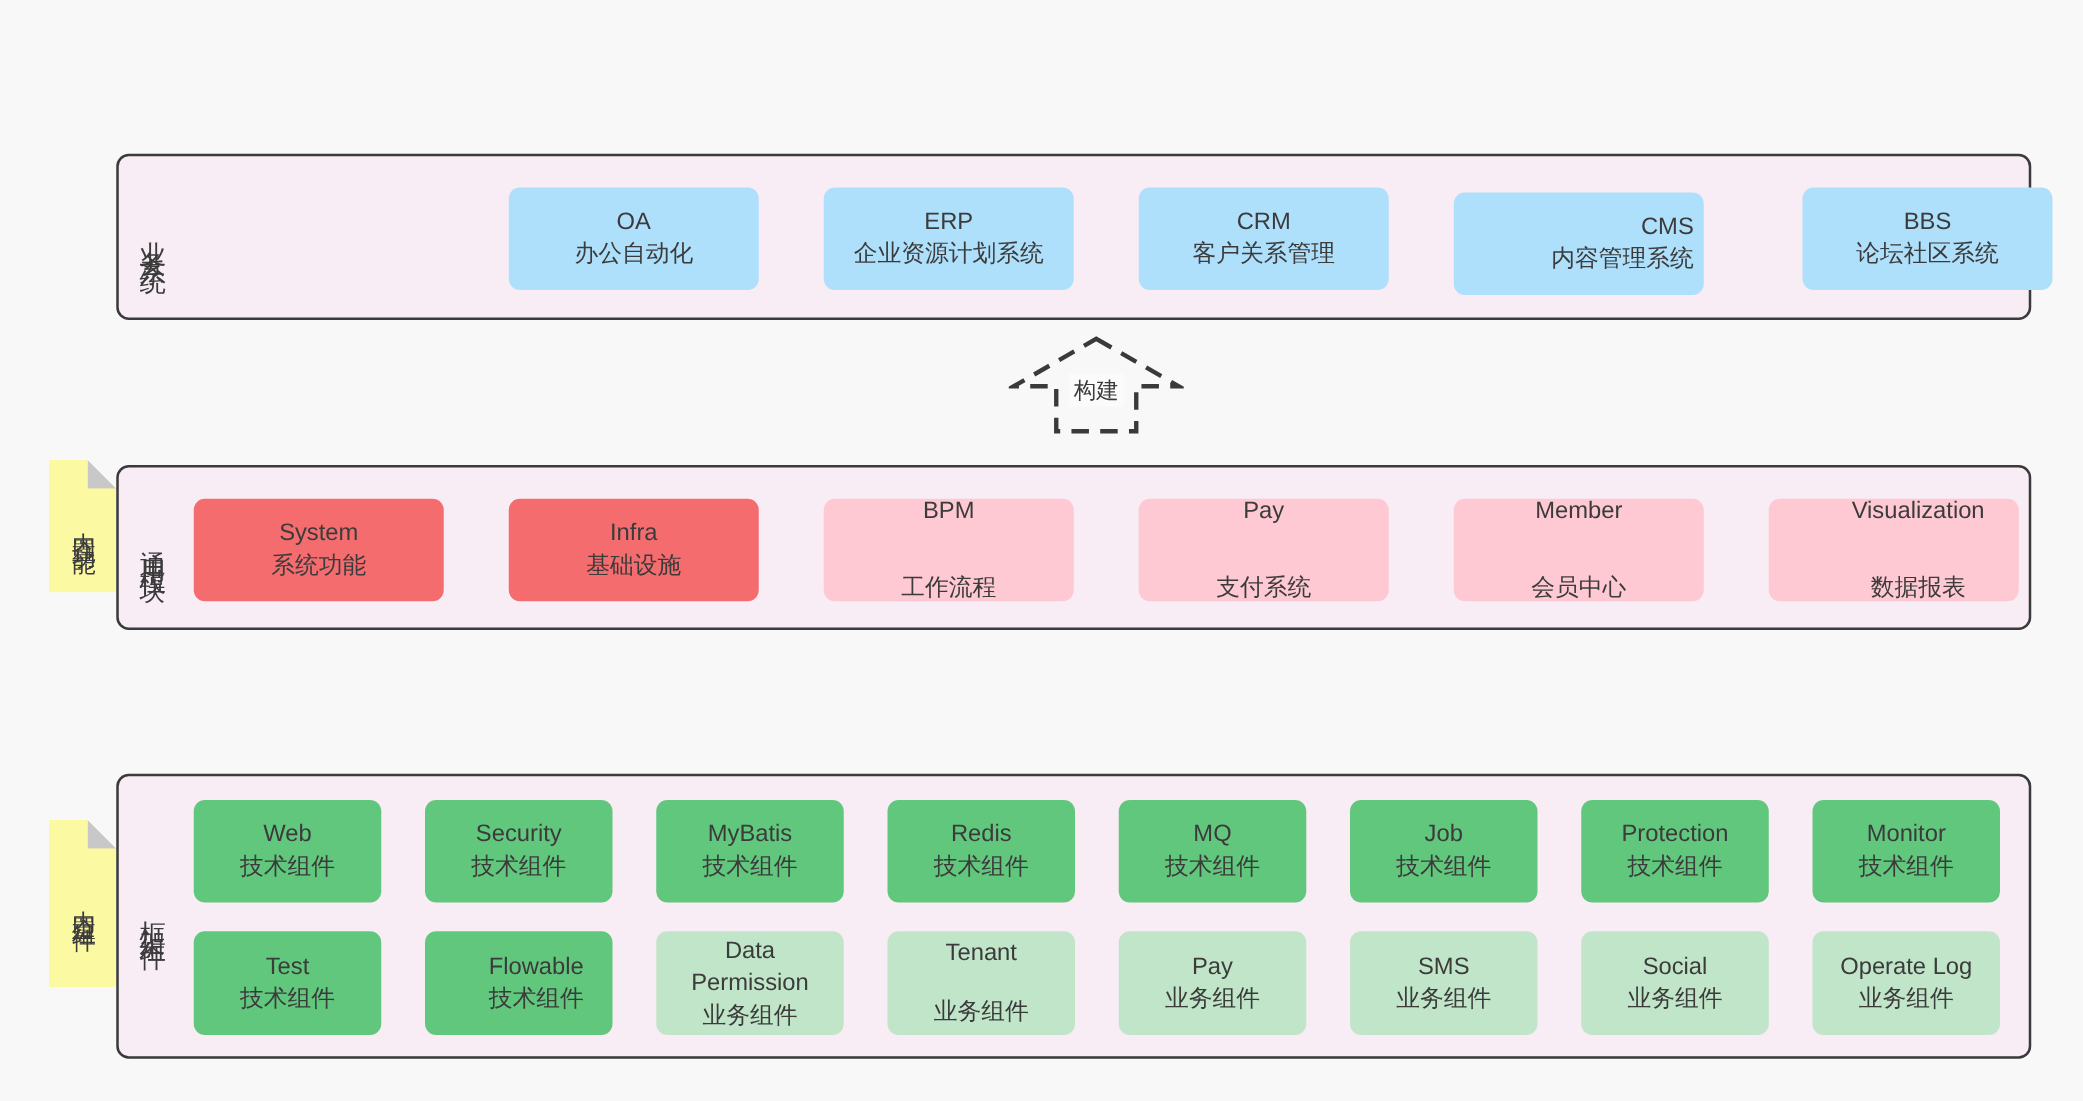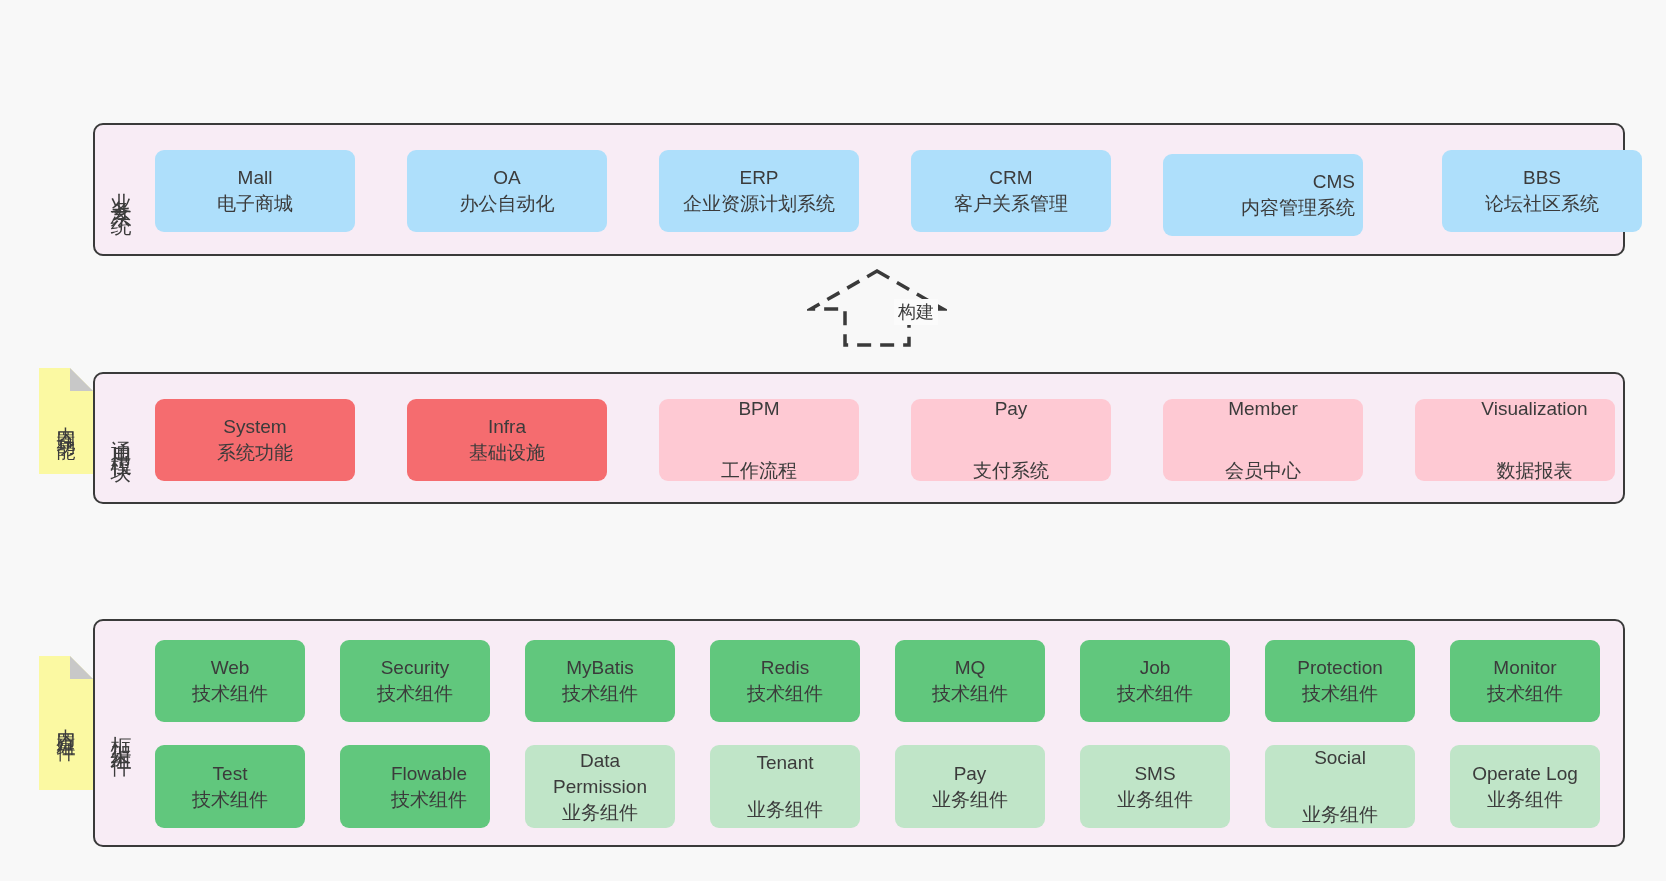--- a/index.html
+++ b/index.html
@@ -51,34 +51,29 @@
     background:var(--note-fold,#c8c8c8);
     clip-path:polygon(0 0,100% 100%,0 100%);
   }
   
   .arrow{position:absolute;width:140px;height:80px;}
   .arrow svg{position:absolute;left:0;top:0;}
   .arrow-label{
     position:absolute;left:50%;top:44px;transform:translate(-50%,-50%);
     background:#fbfbfb;padding:1px 4px;font-size:18px;color:var(--text,#3b3b3b);
     white-space:nowrap;
-    margin-left:39px;
   }
 </style>
 </head>
 <body>
 
 <div id="stage">
 
   <div class="band" style="top:123px;height:133px;">
     <div class="vlabel">业务系统</div>
-    <div class="box blue b6" style="left:60px;top:25px;">
-      <span class="t">Mall</span>
-      <span class="s">电子商城</span>
-    </div>
     <div class="box blue b6" style="left:564px;top:25px;">
       <span class="t">ERP</span>
       <span class="s">企业资源计划系统</span>
     </div>
     <div class="box blue b6" style="left:312px;top:25px;">
       <span class="t">OA</span>
       <span class="s">办公自动化</span>
     </div>
     <div class="box blue b6" style="left:816px;top:25px;">
       <span class="t">CRM</span>
@@ -193,21 +188,21 @@
       <span class="s">业务组件</span>
     </div>
     <div class="box glight b8" style="left:800px;top:124px;height:83px;">
       <span class="t">Pay</span>
       <span class="s">业务组件</span>
     </div>
     <div class="box glight b8" style="left:985px;top:124px;height:83px;">
       <span class="t">SMS</span>
       <span class="s">业务组件</span>
     </div>
-    <div class="box glight b8" style="left:1170px;top:124px;height:83px;justify-content:space-between;">
+    <div class="box glight b8" style="left:1170px;top:124px;height:83px;">
       <span class="t">Social</span>
       <span class="s">业务组件</span>
     </div>
     <div class="box glight b8" style="left:1355px;top:124px;height:83px;">
       <span class="t">Operate Log</span>
       <span class="s">业务组件</span>
     </div>
   </div>
 
 </div>

